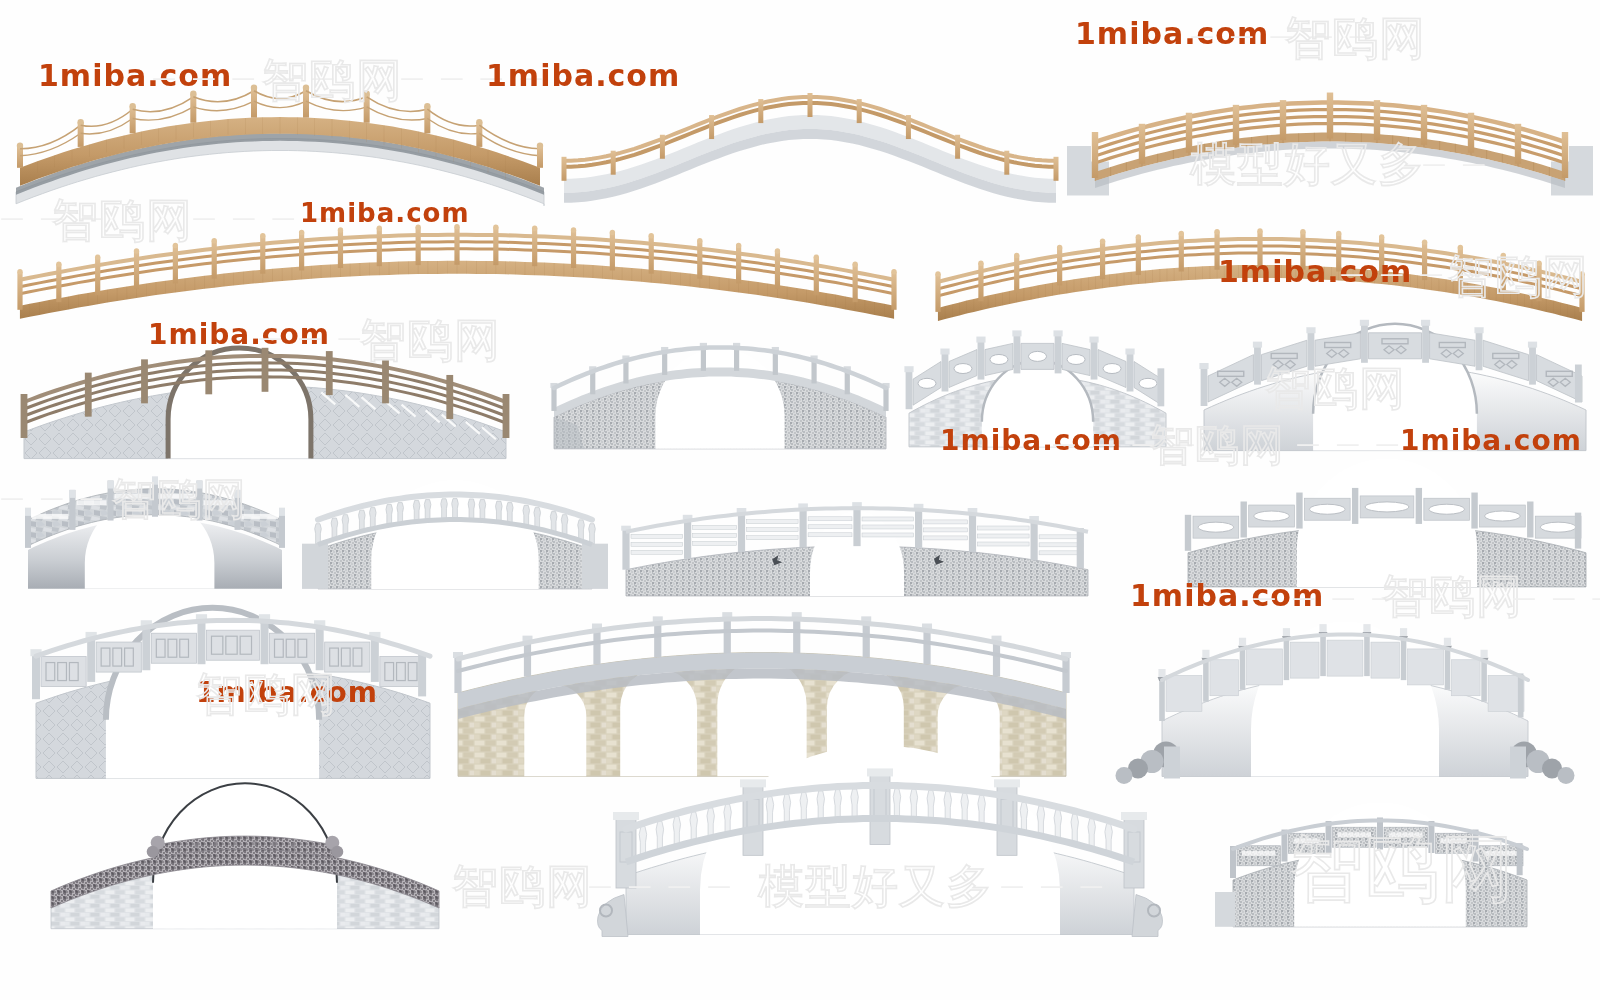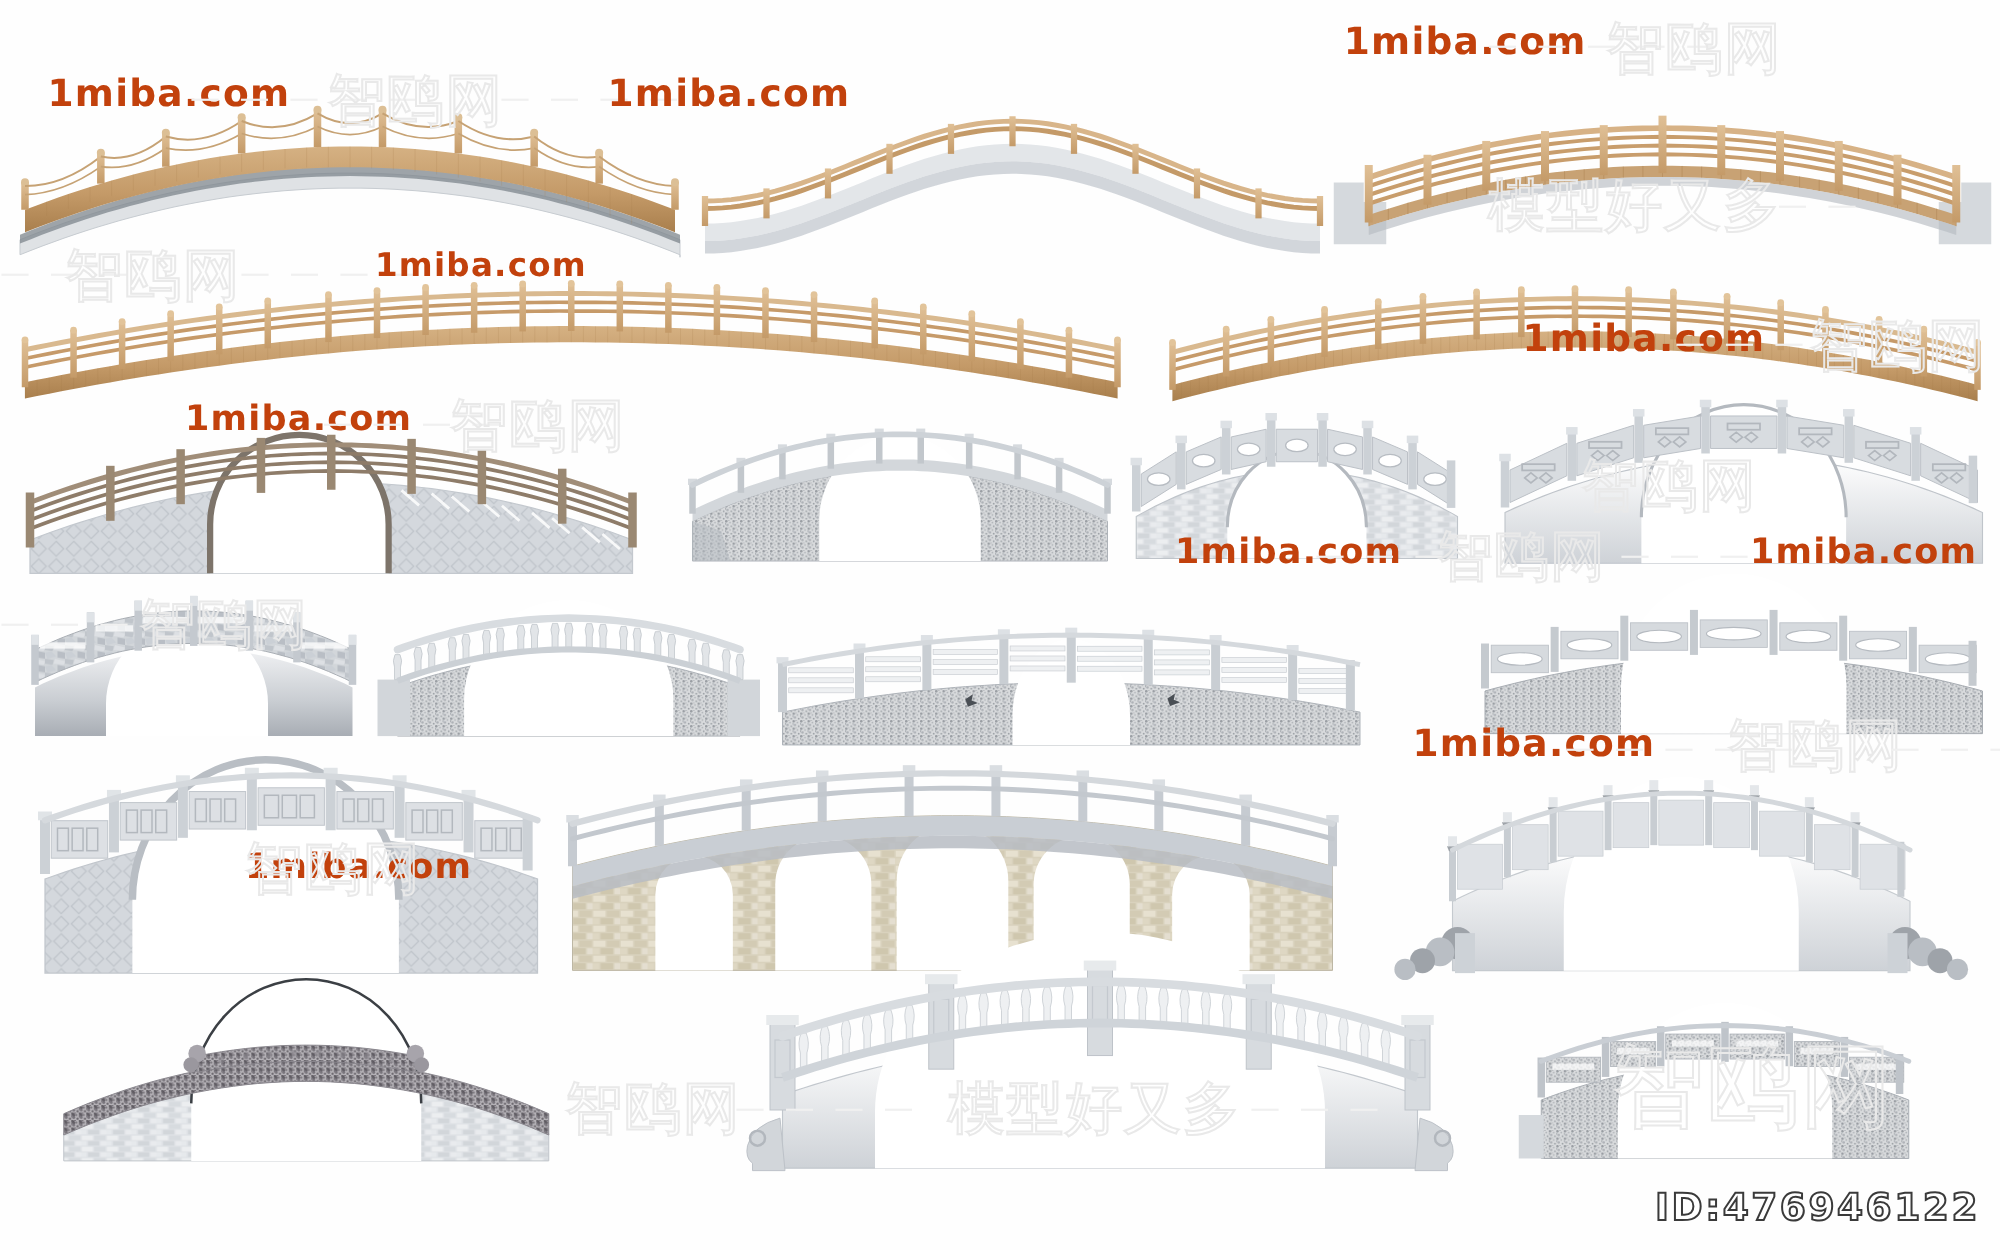--- a/index.html
+++ b/index.html
@@ -2319,14 +2319,13 @@
       <div class="wm wm-dashes" style="left: 1512px; top: 584px; font-size: 24px;">— — —</div>
       <div class="wm wm-dom" style="left: 196px; top: 676px; font-size: 28px;">1miba.com</div>
       <div class="wm wm-cn-big" style="left: 196px; top: 664px; font-size: 46px;">智鸥网</div>
       <div class="wm wm-cn-big" style="left: 452px; top: 856px; font-size: 46px;">智鸥网</div>
       <div class="wm wm-dashes" style="left: 588px; top: 872px; font-size: 24px;">— — — —</div>
       <div class="wm wm-cn-big" style="left: 758px; top: 856px; font-size: 46px;">模型好又多</div>
       <div class="wm wm-dashes" style="left: 1000px; top: 872px; font-size: 24px;">— — —</div>
       <div class="wm wm-cn-big" style="left: 1290px; top: 820px; font-size: 74px;">智鸥网</div>
     </div>
 
-  <div class="idtag">ID:476946122</div>
 </div>
 
 </body></html>

